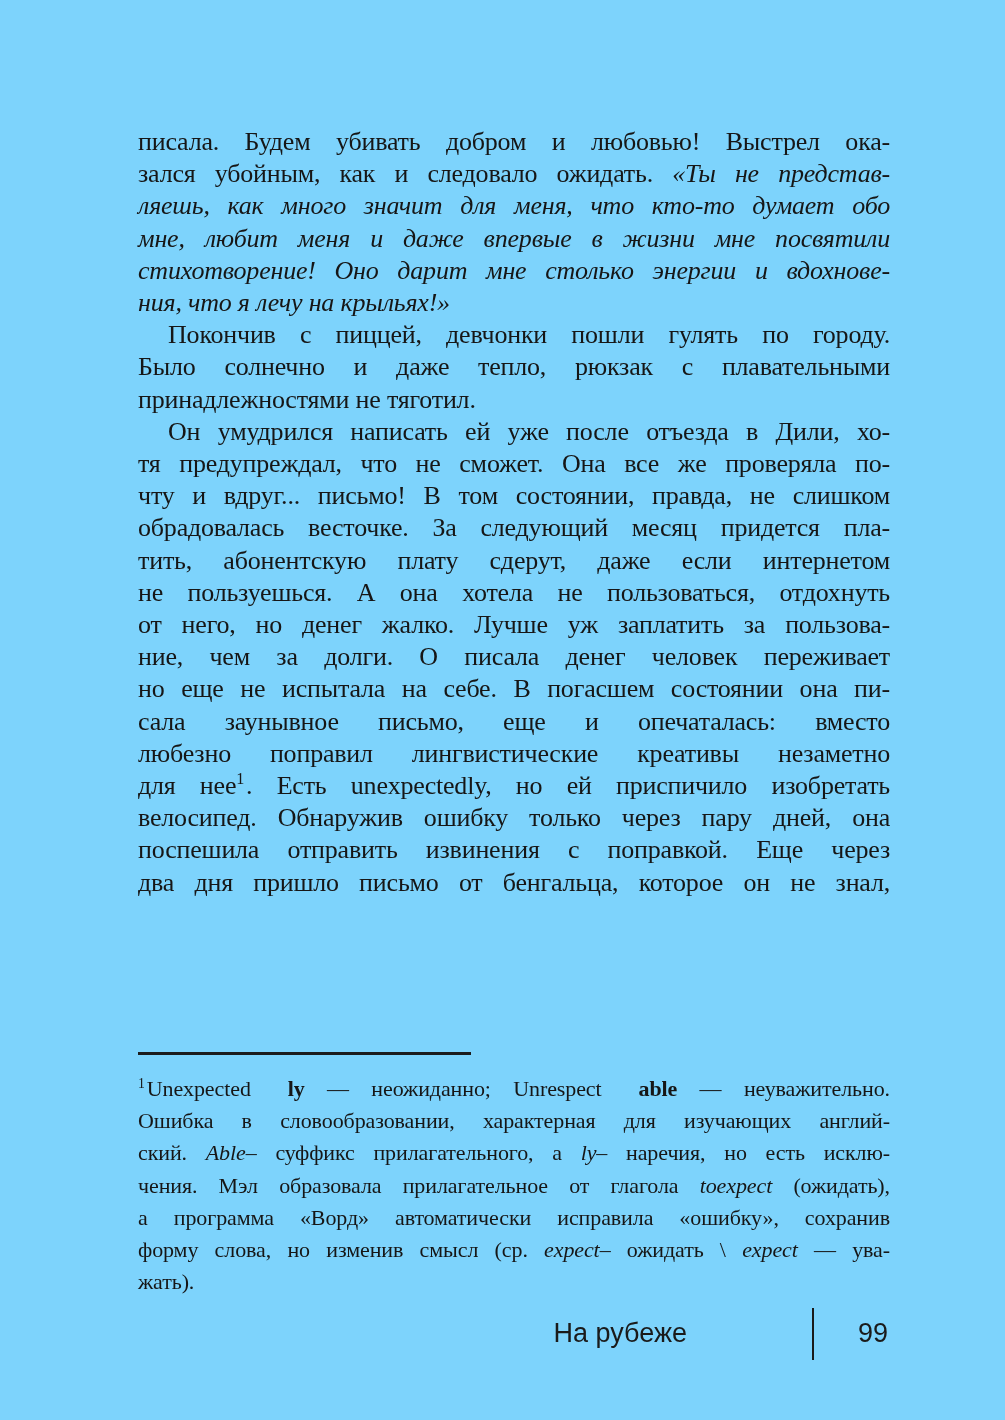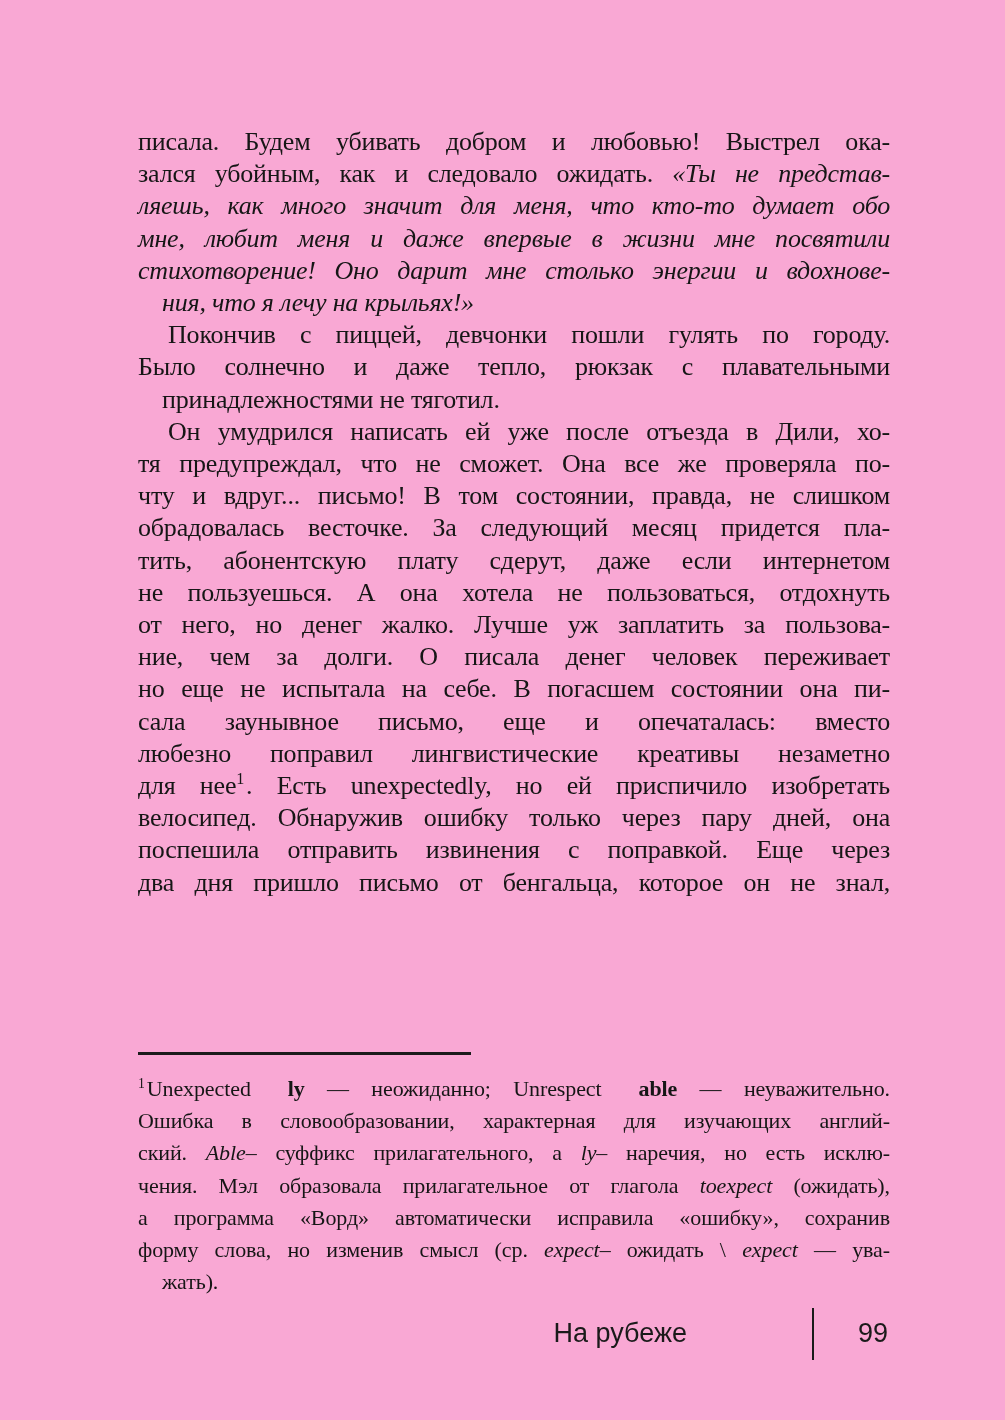--- a/index.html
+++ b/index.html
@@ -1,20 +1,20 @@
 <!DOCTYPE html>
 <html><head>
 <meta charset="utf-8">
 <style>
   html, body { margin: 0; padding: 0; background: #e8e8e8; }
   .page {
     position: relative;
     width: 1005px;
     height: 1420px;
-    background: #f9a8d4;
+    background: #7dd3fc;
     font-family: "Liberation Serif", serif;
     color: #161616;
     overflow: hidden;
   }
   .text-col {
     position: absolute;
     left: 138px;
     width: 752px;
   }
   #body-lines {
@@ -27,21 +27,21 @@
     top: 1073px;
     font-size: 22px;
     line-height: 32.2px;
     letter-spacing: -0.1px;
   }
   .line {
     text-align: justify;
     text-align-last: justify;
     white-space: normal;
   }
-  .line.last { text-align-last: left; margin-left: 24px; }
+  .line.last { text-align-last: left; }
   .line.indent { text-indent: 30px; }
   .it { font-style: italic; }
   .bd { font-weight: bold; padding-left: 37px; }
   .sup {
     font-size: 0.62em;
     vertical-align: super;
     line-height: 0;
     margin-right: 2px;
   }
   .footnote-rule {

